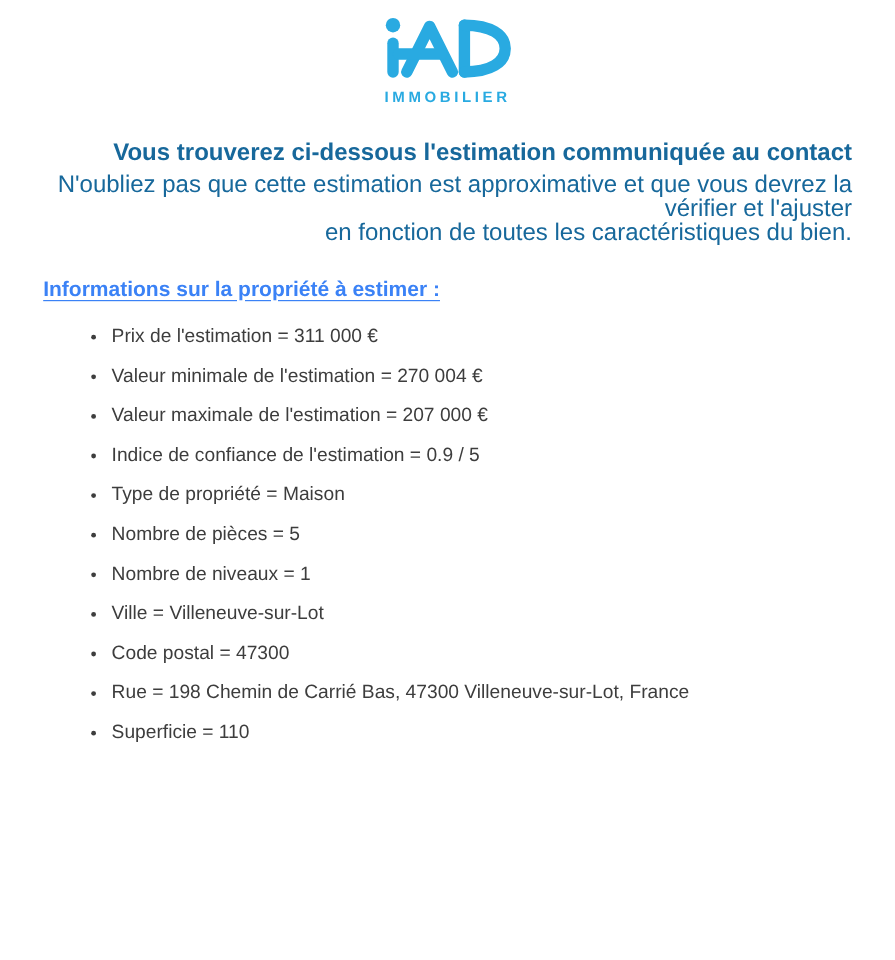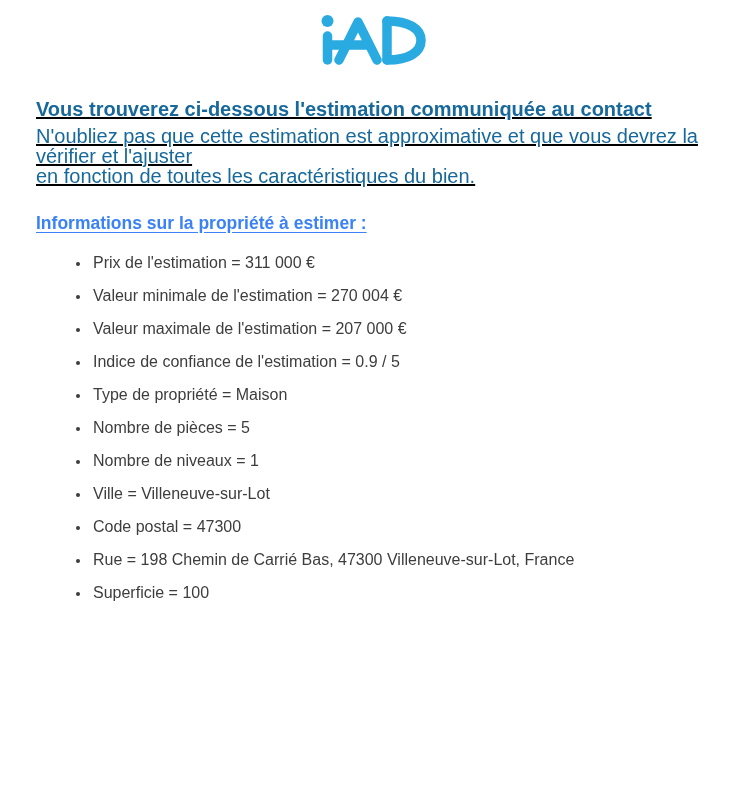--- a/index.html
+++ b/index.html
@@ -29,21 +29,21 @@
   .logo-wrap svg { display: inline-block; }
   .tagline {
     margin-top: 3px;
     font-size: 12.5px;
     font-weight: bold;
     letter-spacing: 3px;
     color: #29aae1;
   }
 
   
-  .intro { text-align: left; text-decoration: underline; }
+  .intro { text-align: right; }
   .intro h1 {
     margin: 27px 0 0 0;
     font-size: 20px;
     line-height: 24px;
     font-weight: bold;
     color: #17689b;
   }
   .intro .sub {
     margin: 5px 0 0 0;
     font-size: 20px;
@@ -93,38 +93,39 @@
 
         <line x1="13" y1="31" x2="49" y2="31"></line>
 
         <line x1="68" y1="7" x2="68" y2="46"></line>
 
         <path d="M 68 7 C 90 7 102 15 102 26.5 C 102 38 90 46 68 46"></path>
       </g>
 
       <circle cx="8.5" cy="7" r="6" fill="#29aae1"></circle>
     </svg>
+    <div class="tagline">IMMOBILIER</div>
   </header>
 
   <section class="intro">
     <h1>Vous trouverez ci-dessous l'estimation communiquée au contact</h1>
     <p class="sub"><span>N'oubliez pas que cette estimation est approximative et que vous devrez la vérifier et l'ajuster</span><br><span>en fonction de toutes les caractéristiques du bien.</span></p>
   </section>
 
   <section>
     <h2 class="section-heading">Informations sur la propriété à estimer :</h2>
     <ul class="info-list">
       <li>Prix de l'estimation = 311 000 €</li>
       <li>Valeur minimale de l'estimation = 270 004 €</li>
       <li>Valeur maximale de l'estimation = 207 000 €</li>
       <li>Indice de confiance de l'estimation = 0.9 / 5</li>
       <li>Type de propriété = Maison</li>
       <li>Nombre de pièces = 5</li>
       <li>Nombre de niveaux = 1</li>
       <li>Ville = Villeneuve-sur-Lot</li>
       <li>Code postal = 47300</li>
       <li>Rue = 198 Chemin de Carrié Bas, 47300 Villeneuve-sur-Lot, France</li>
-      <li>Superficie = 100</li>
+      <li>Superficie = 110</li>
     </ul>
   </section>
 
 
 </div>
 
 </body></html>

